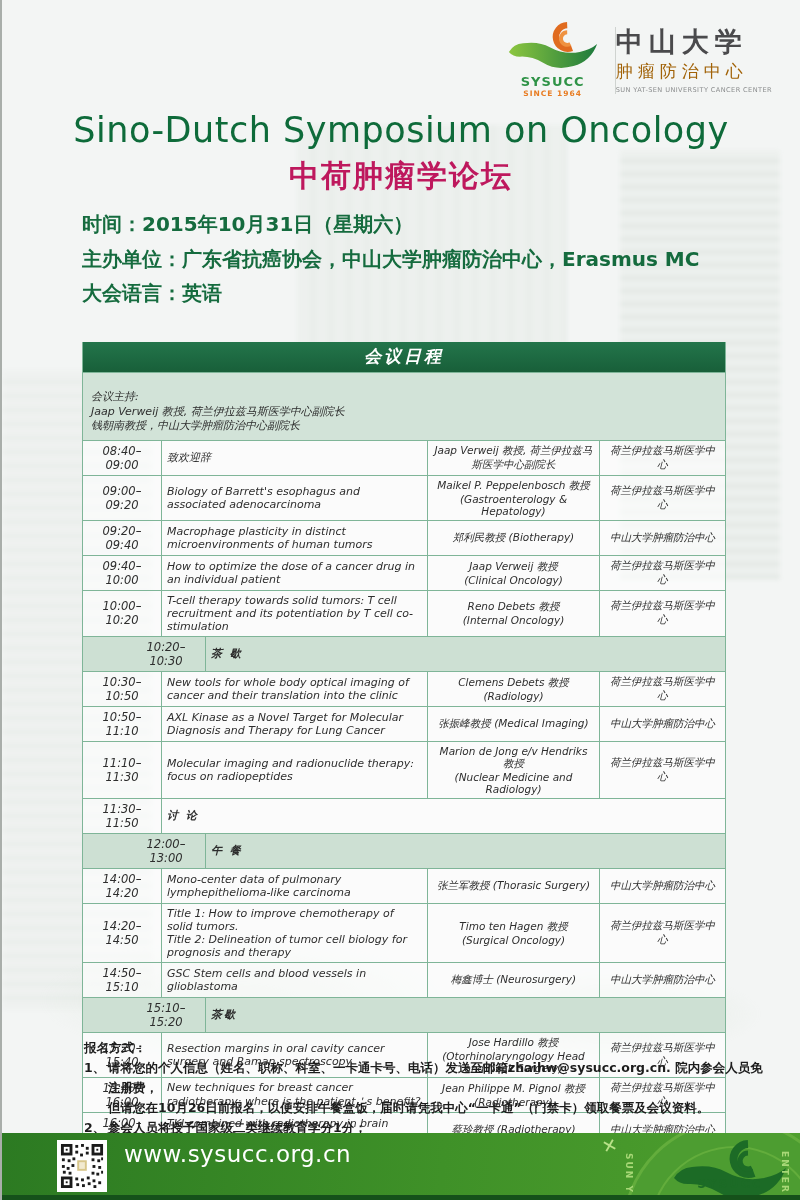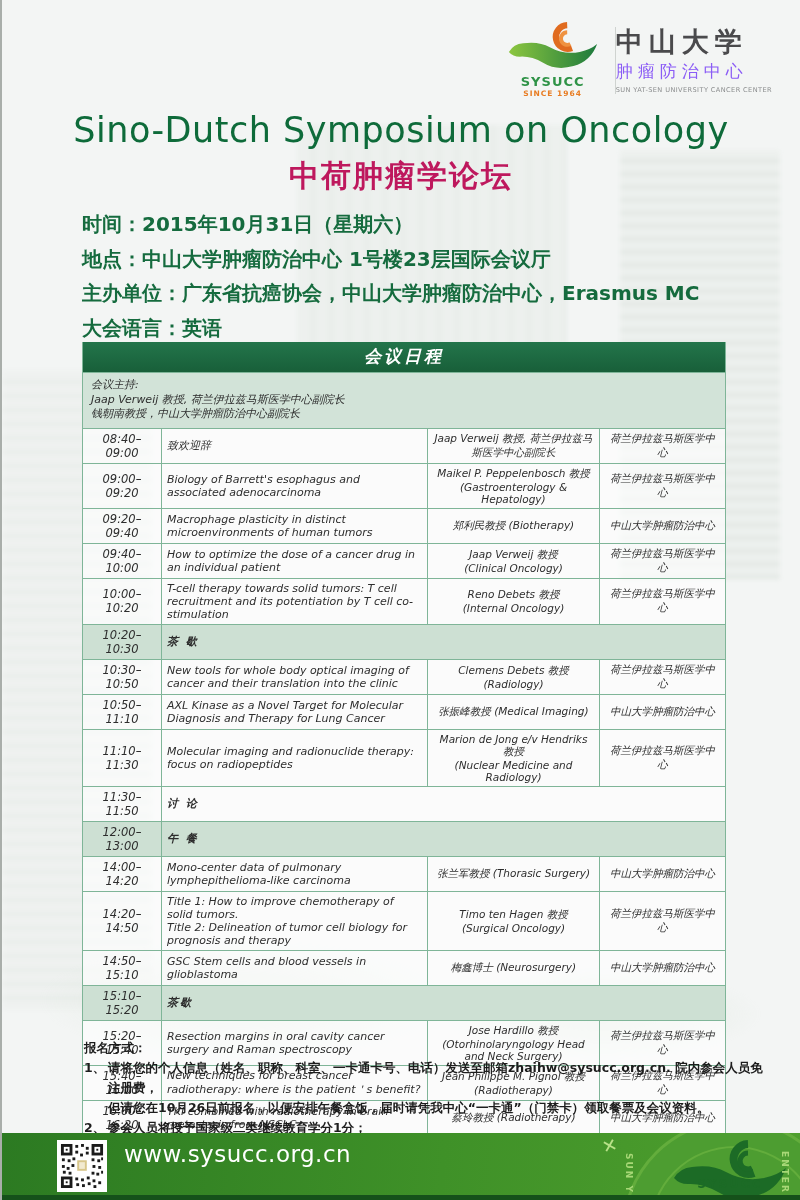--- a/index.html
+++ b/index.html
@@ -21,42 +21,42 @@
                radial-gradient(closest-side at 75% 60%, #c9d8c6, transparent 80%); }
   .content{ position:relative; z-index:1; width:100%; height:100%; }
 
   
   .logo{ position:absolute; top:22px; right:28px; display:flex; align-items:center; gap:10px; }
   .logo-bird-block{ display:flex; flex-direction:column; align-items:center; width:104px; }
   .logo-acronym{ color:#2f9347; font-weight:bold; font-size:13px; letter-spacing:1px; margin-top:-4px;}
   .logo-since{ color:#e87c22; font-weight:bold; font-size:7.5px; letter-spacing:1px; }
   .logo-text{ border-left:1px solid #cfd3d0; padding-left:0; }
   .logo-cn{ color:#4a4a4c; font-size:27px; font-weight:bold; letter-spacing:6px; line-height:30px;}
-  .logo-cn-sub{ color:#8b5cf6; font-size:17px; letter-spacing:5px; line-height:24px; margin-top:2px;}
+  .logo-cn-sub{ color:#a16207; font-size:17px; letter-spacing:5px; line-height:24px; margin-top:2px;}
   .logo-en-sub{ color:#8b8d8e; font-size:6.6px; letter-spacing:.4px; margin-top:3px; }
 
   
   .title-en{ position:absolute; top:110px; left:0; width:100%; text-align:center;
     color:#0e6b3a; font-size:35px; font-weight:normal; letter-spacing:.5px;}
   .title-cn{ position:absolute; top:156px; left:0; width:100%; text-align:center;
     color:#be185d; font-size:30px; font-weight:bold; letter-spacing:2px;}
 
   
   .info{ position:absolute; top:207px; left:80px; color:#156b3e; font-size:20px;
     font-weight:bold; line-height:34.5px; }
 
   
   .schedule{ position:absolute; top:342px; left:80px; width:644px;
     border:1px solid #7fb598; border-top:none; font-size:11px; color:#2d2d2d;font-style:italic; }
   .sched-header{ background:linear-gradient(#23754b,#185f39); color:#fff; text-align:center;
     font-size:17px; font-weight:bold; letter-spacing:3px; padding:3px 0 4px; }
-  .chair{ background:#d2e3d8; padding:5px 8px 6px; line-height:14.5px; font-size:11px;
+  .chair{ background:#d2e3d8; padding:17px 8px 6px; line-height:14.5px; font-size:11px;
     border-top:1px solid #7fb598; }
   .trow{ display:flex; border-top:1px solid #7fb598; background:rgba(255,255,255,.62); min-height:30px;}
-  .trow.hl{ background:#cde0d3; }
+  .trow.hl{ background:#cde0d3;padding-left:44px; }
   .trow.compact{ min-height:19px; }
   .cell{ display:flex; align-items:center; white-space:pre-line; padding:3px 5px; }
   .cell.time{ width:78px; justify-content:center; text-align:center; font-size:11.5px; flex-shrink:0;}
   .cell.title{ width:266px; border-left:1px solid #7fb598; text-align:left; font-size:11px; flex-shrink:0;}
   .cell.speaker{ width:172px; border-left:1px solid #7fb598; justify-content:center; text-align:center; font-size:10.5px; flex-shrink:0;}
   .cell.aff{ flex:1; border-left:1px solid #7fb598; justify-content:center; text-align:center; font-size:10.5px;}
   .cell.merged{ flex:1; border-left:1px solid #7fb598; text-align:left; font-weight:bold; letter-spacing:2px;}
 
   
   .notes{ position:absolute; top:1038px; left:82px; width:680px; color:#1d1d1d;
@@ -124,21 +124,20 @@
         <div class="logo-cn-sub">肿瘤防治中心</div>
         <div class="logo-en-sub">SUN YAT-SEN UNIVERSITY CANCER CENTER</div>
       </div>
     </div>
 
     <div class="title-en">Sino-Dutch Symposium on Oncology</div>
     <div class="title-cn">中荷肿瘤学论坛</div>
 
     <div class="info">
       <div>时间：2015年10月31日（星期六）</div>
-      <div>地点：中山大学肿瘤防治中心 1号楼23层国际会议厅</div>
       <div>主办单位：广东省抗癌协会，中山大学肿瘤防治中心，Erasmus MC</div>
       <div>大会语言：英语</div>
     </div>
 
     <div class="schedule">
       <div class="sched-header">会议日程</div>
       <div class="chair">
         <div>会议主持:</div>
         <div>Jaap Verweij 教授, 荷兰伊拉兹马斯医学中心副院长</div>
         <div>钱朝南教授，中山大学肿瘤防治中心副院长</div>

